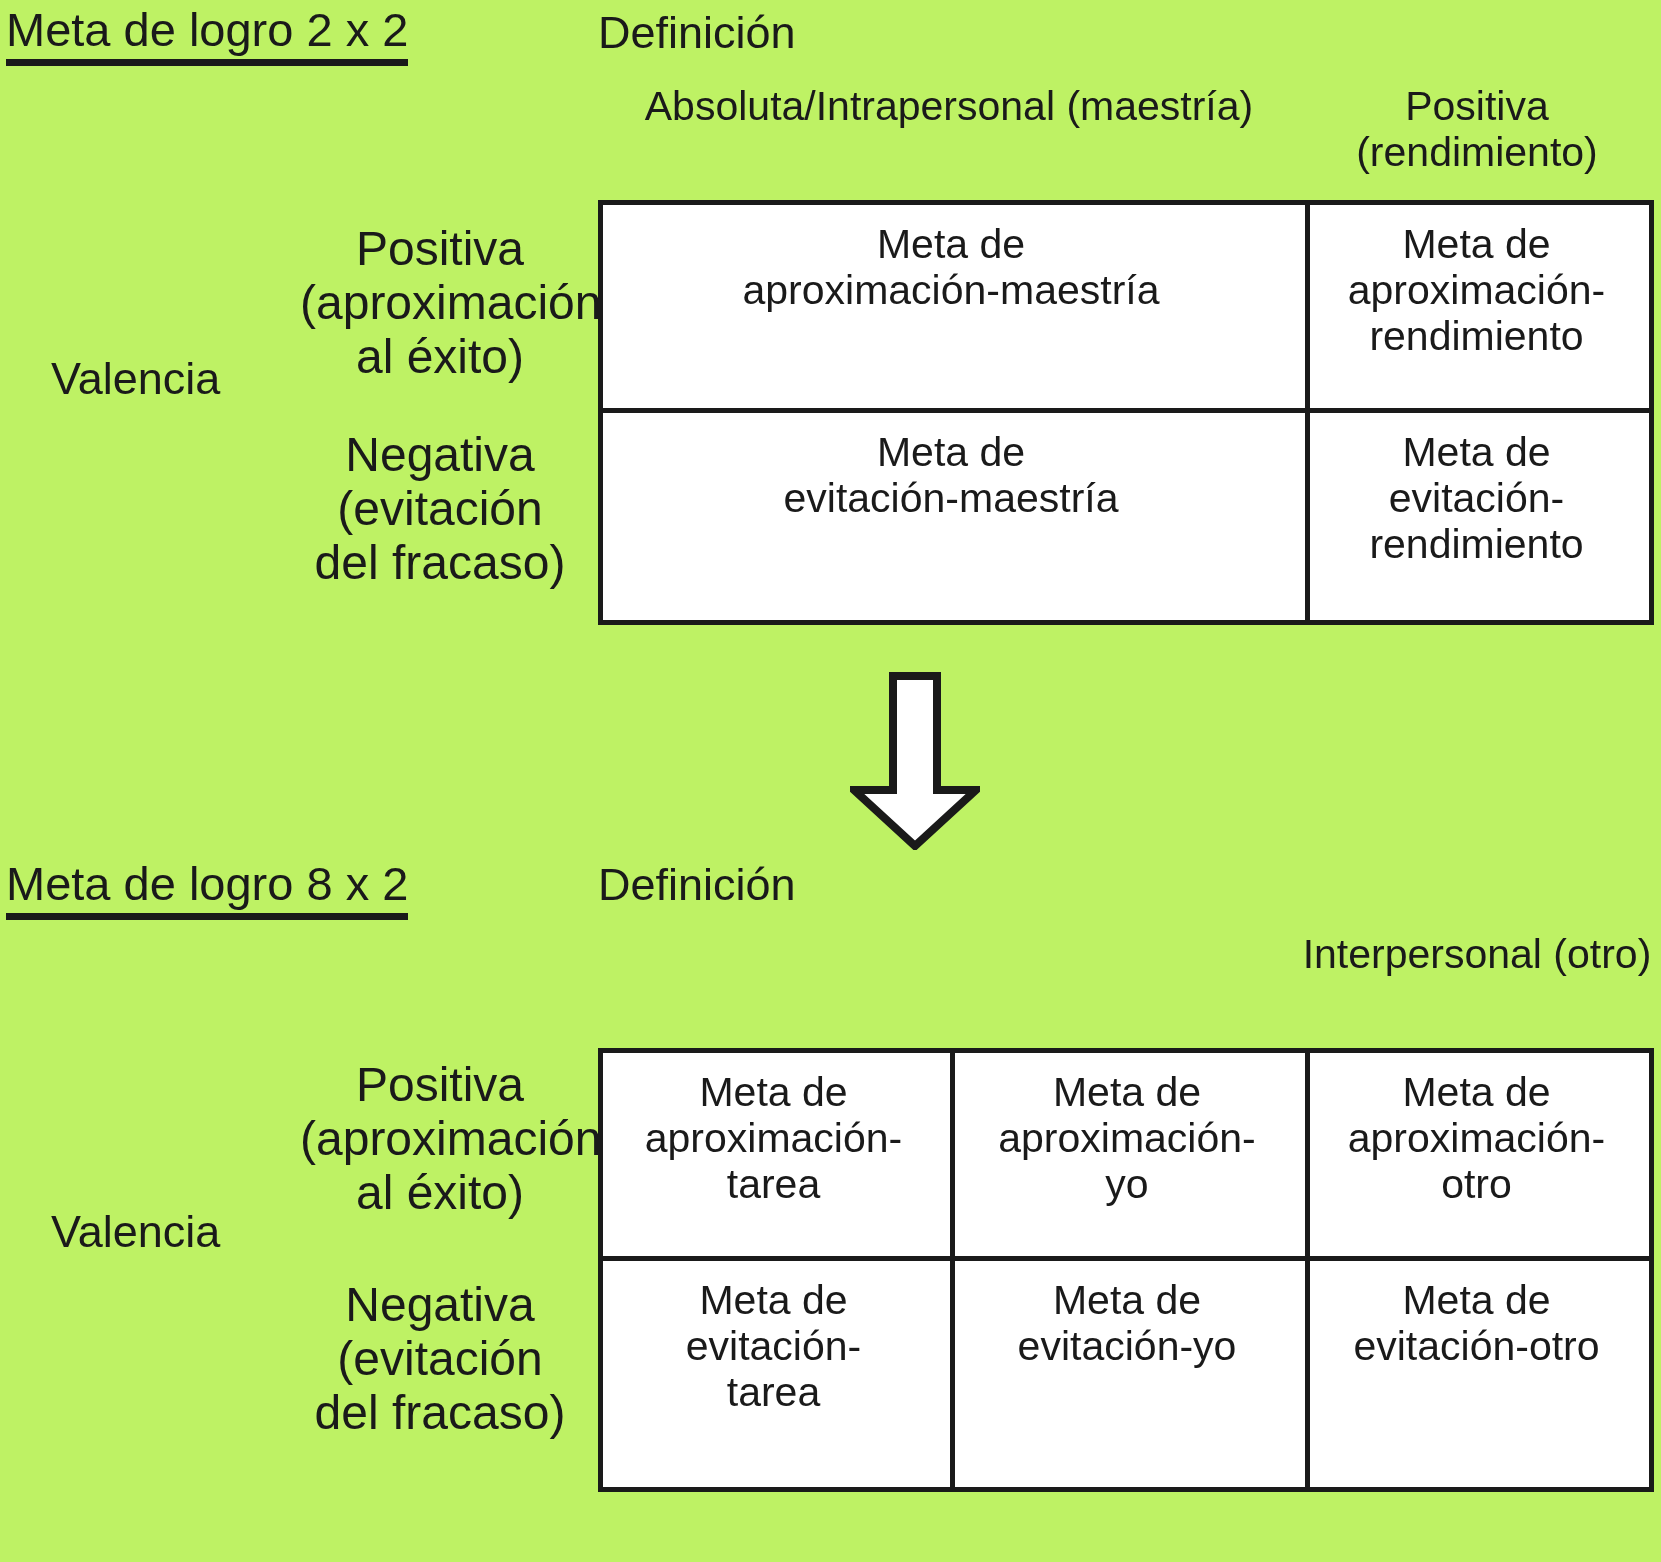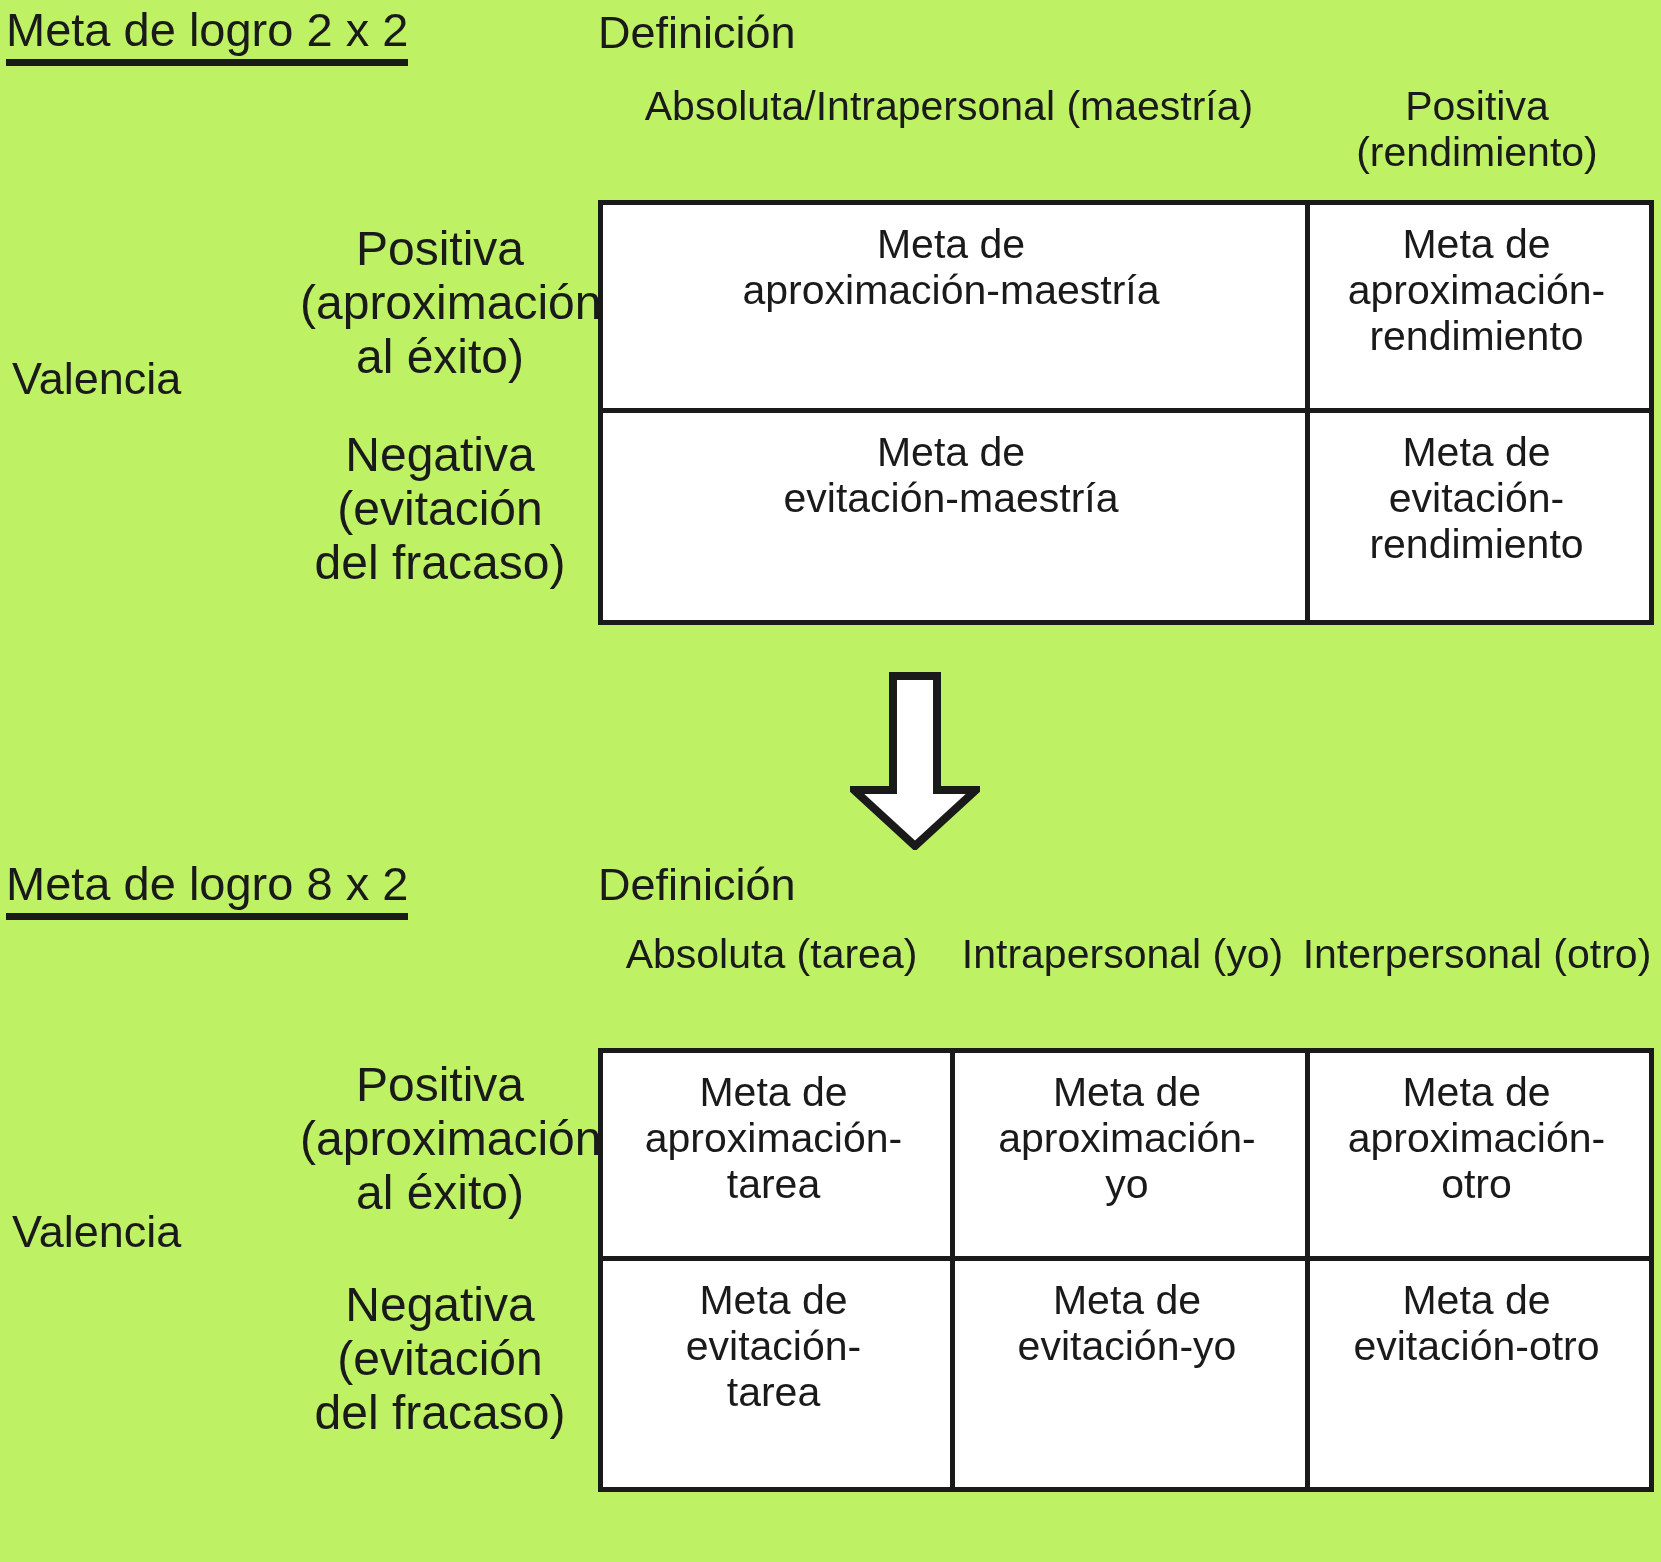--- a/index.html
+++ b/index.html
@@ -49,20 +49,21 @@
     color: #1a1a1a;
   }
 
   
   .valencia {
     position: absolute;
     font-size: 45px;
     line-height: 1.0;
     color: #1a1a1a;
     white-space: nowrap;
+    margin-left: 39px;
   }
 
   
   .row-label {
     position: absolute;
     font-size: 48px;
     line-height: 1.12;
     text-align: center;
     color: #1a1a1a;
   }
@@ -145,25 +146,21 @@
   <div class="arrow" style="left:850px; top:672px; width:130px; height:178px;">
     <svg width="130" height="178" viewBox="0 0 130 178" xmlns="http://www.w3.org/2000/svg">
       <polygon points="43,4 87,4 87,118 126,118 65,174 4,118 43,118" fill="#ffffff" stroke="#1a1a1a" stroke-width="8" stroke-linejoin="miter"></polygon>
     </svg>
   </div>
 
   <div class="section-title" style="left:6px; top:860px;">Meta de logro 8 x 2</div>
 
   <div class="definicion" style="left:598px; top:862px; width:1056px;">Definición</div>
 
-  <div class="col-head" style="left:598px; top:932px; width:347px;">Absoluta
-(tarea)</div>
 
-  <div class="col-head" style="left:945px; top:932px; width:355px;">Intrapersonal
-(yo)</div>
 
   <div class="col-head" style="left:1300px; top:932px; width:354px;">Interpersonal
 (otro)</div>
 
   <div class="valencia" style="left:12px; top:1209px;">Valencia</div>
 
   <div class="row-label" style="left:300px; top:1058px; width:280px;">Positiva
 (aproximación
 al éxito)</div>
 

